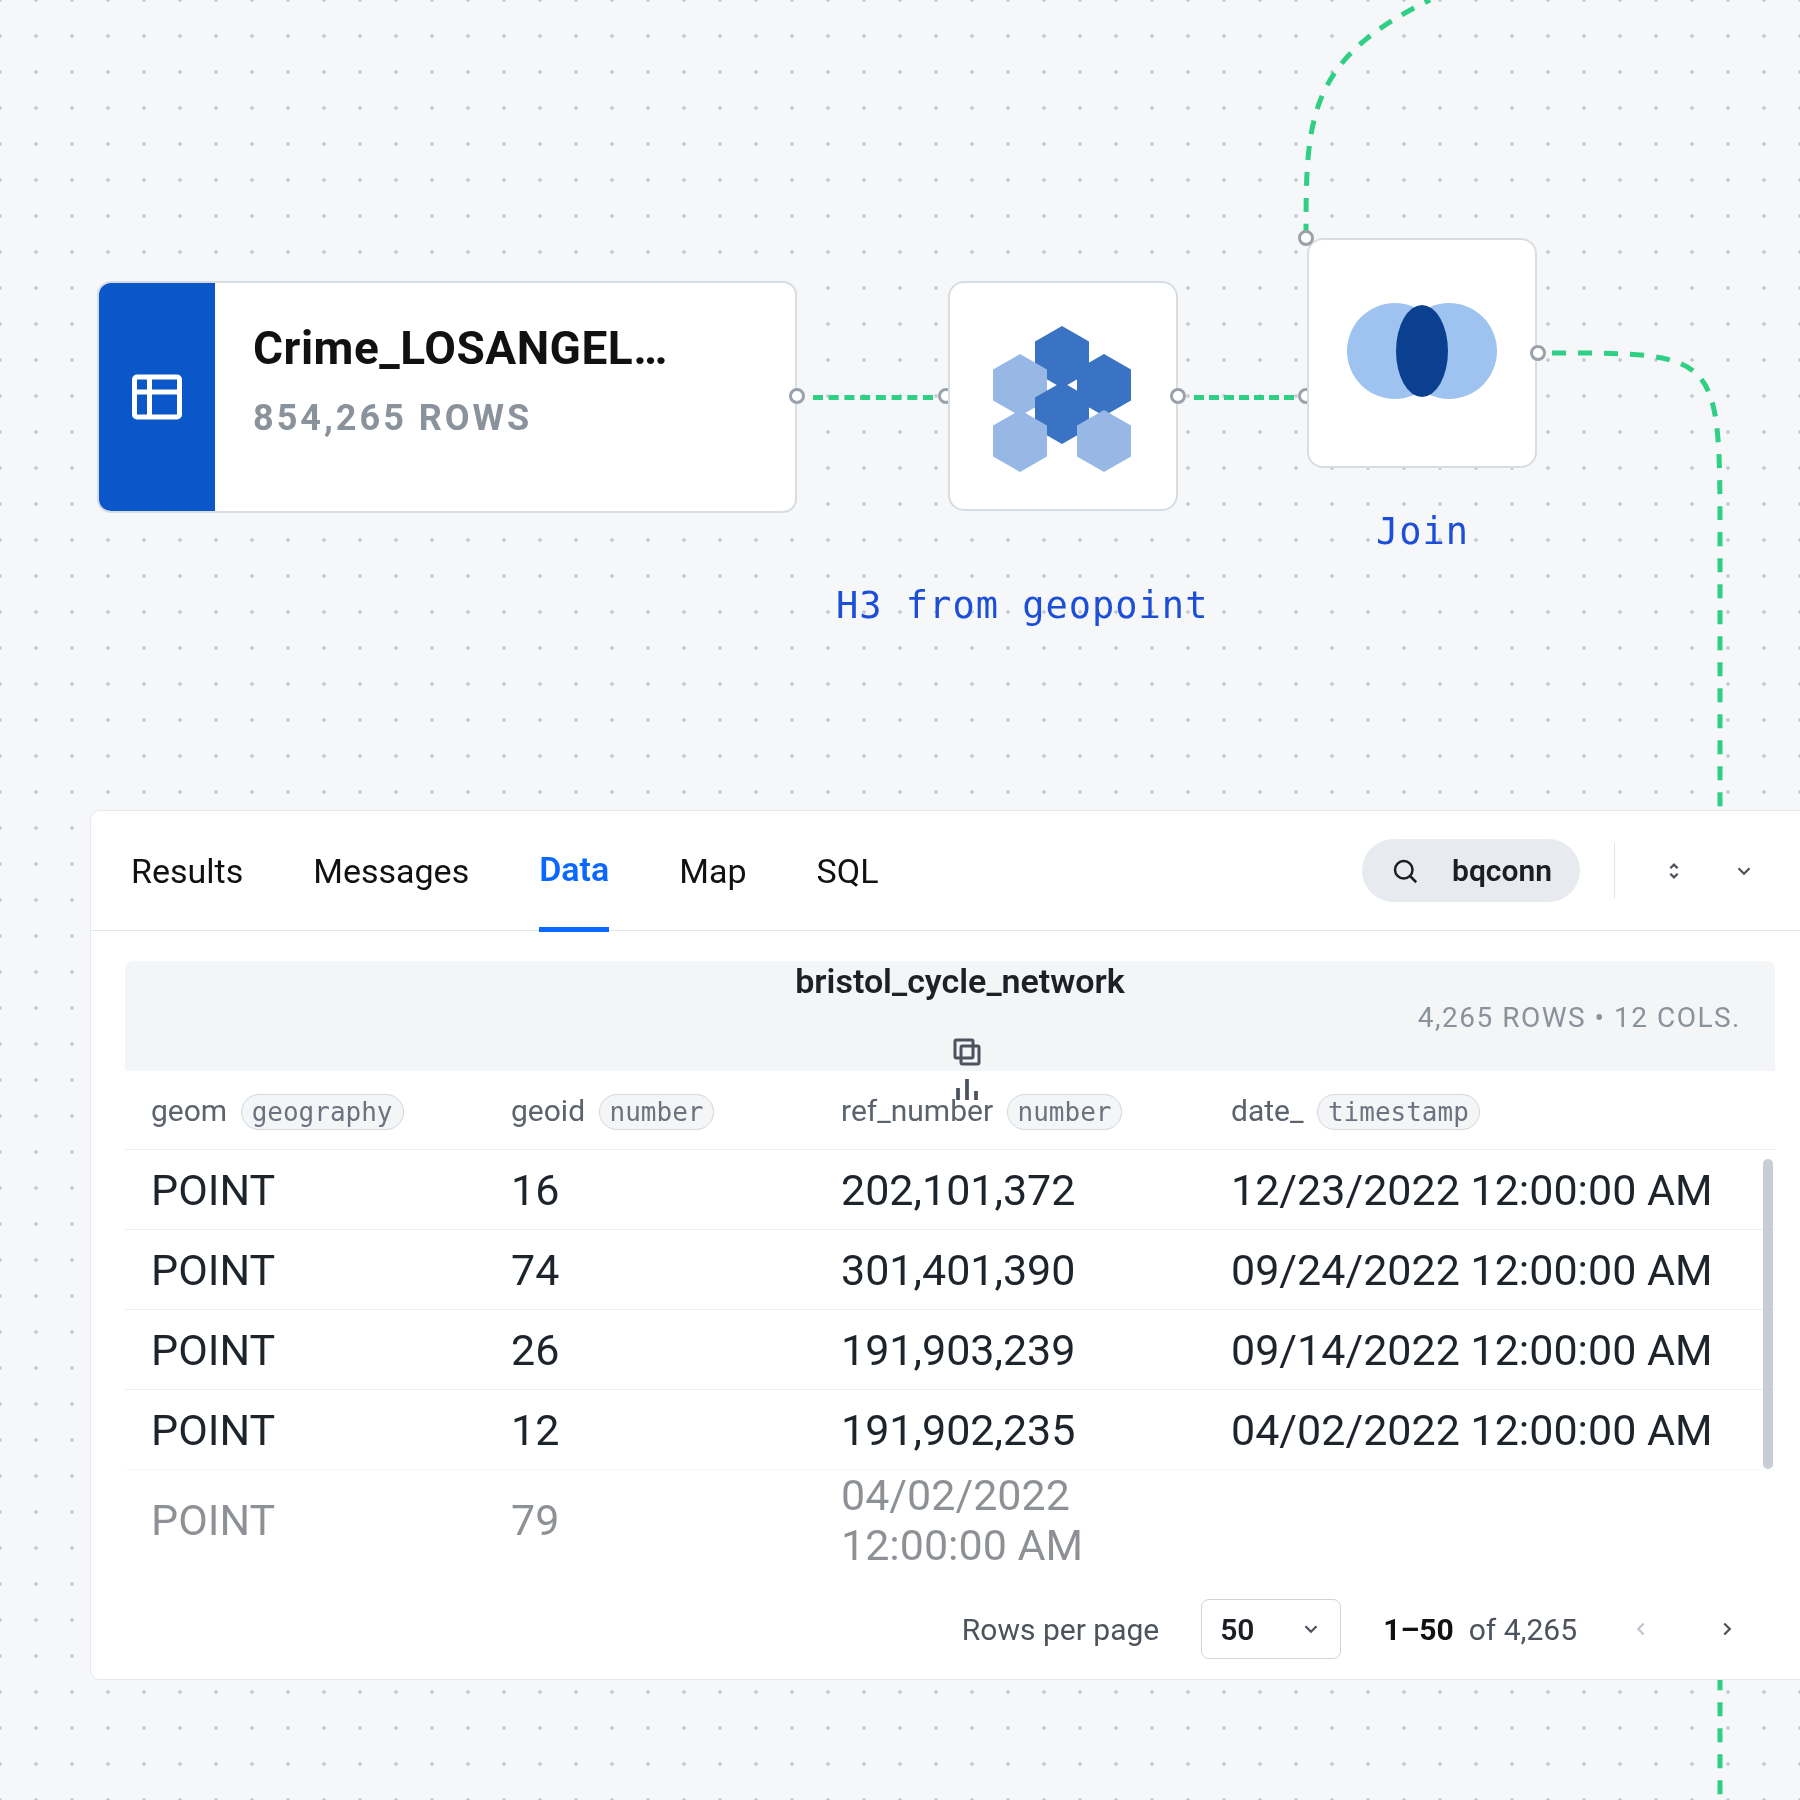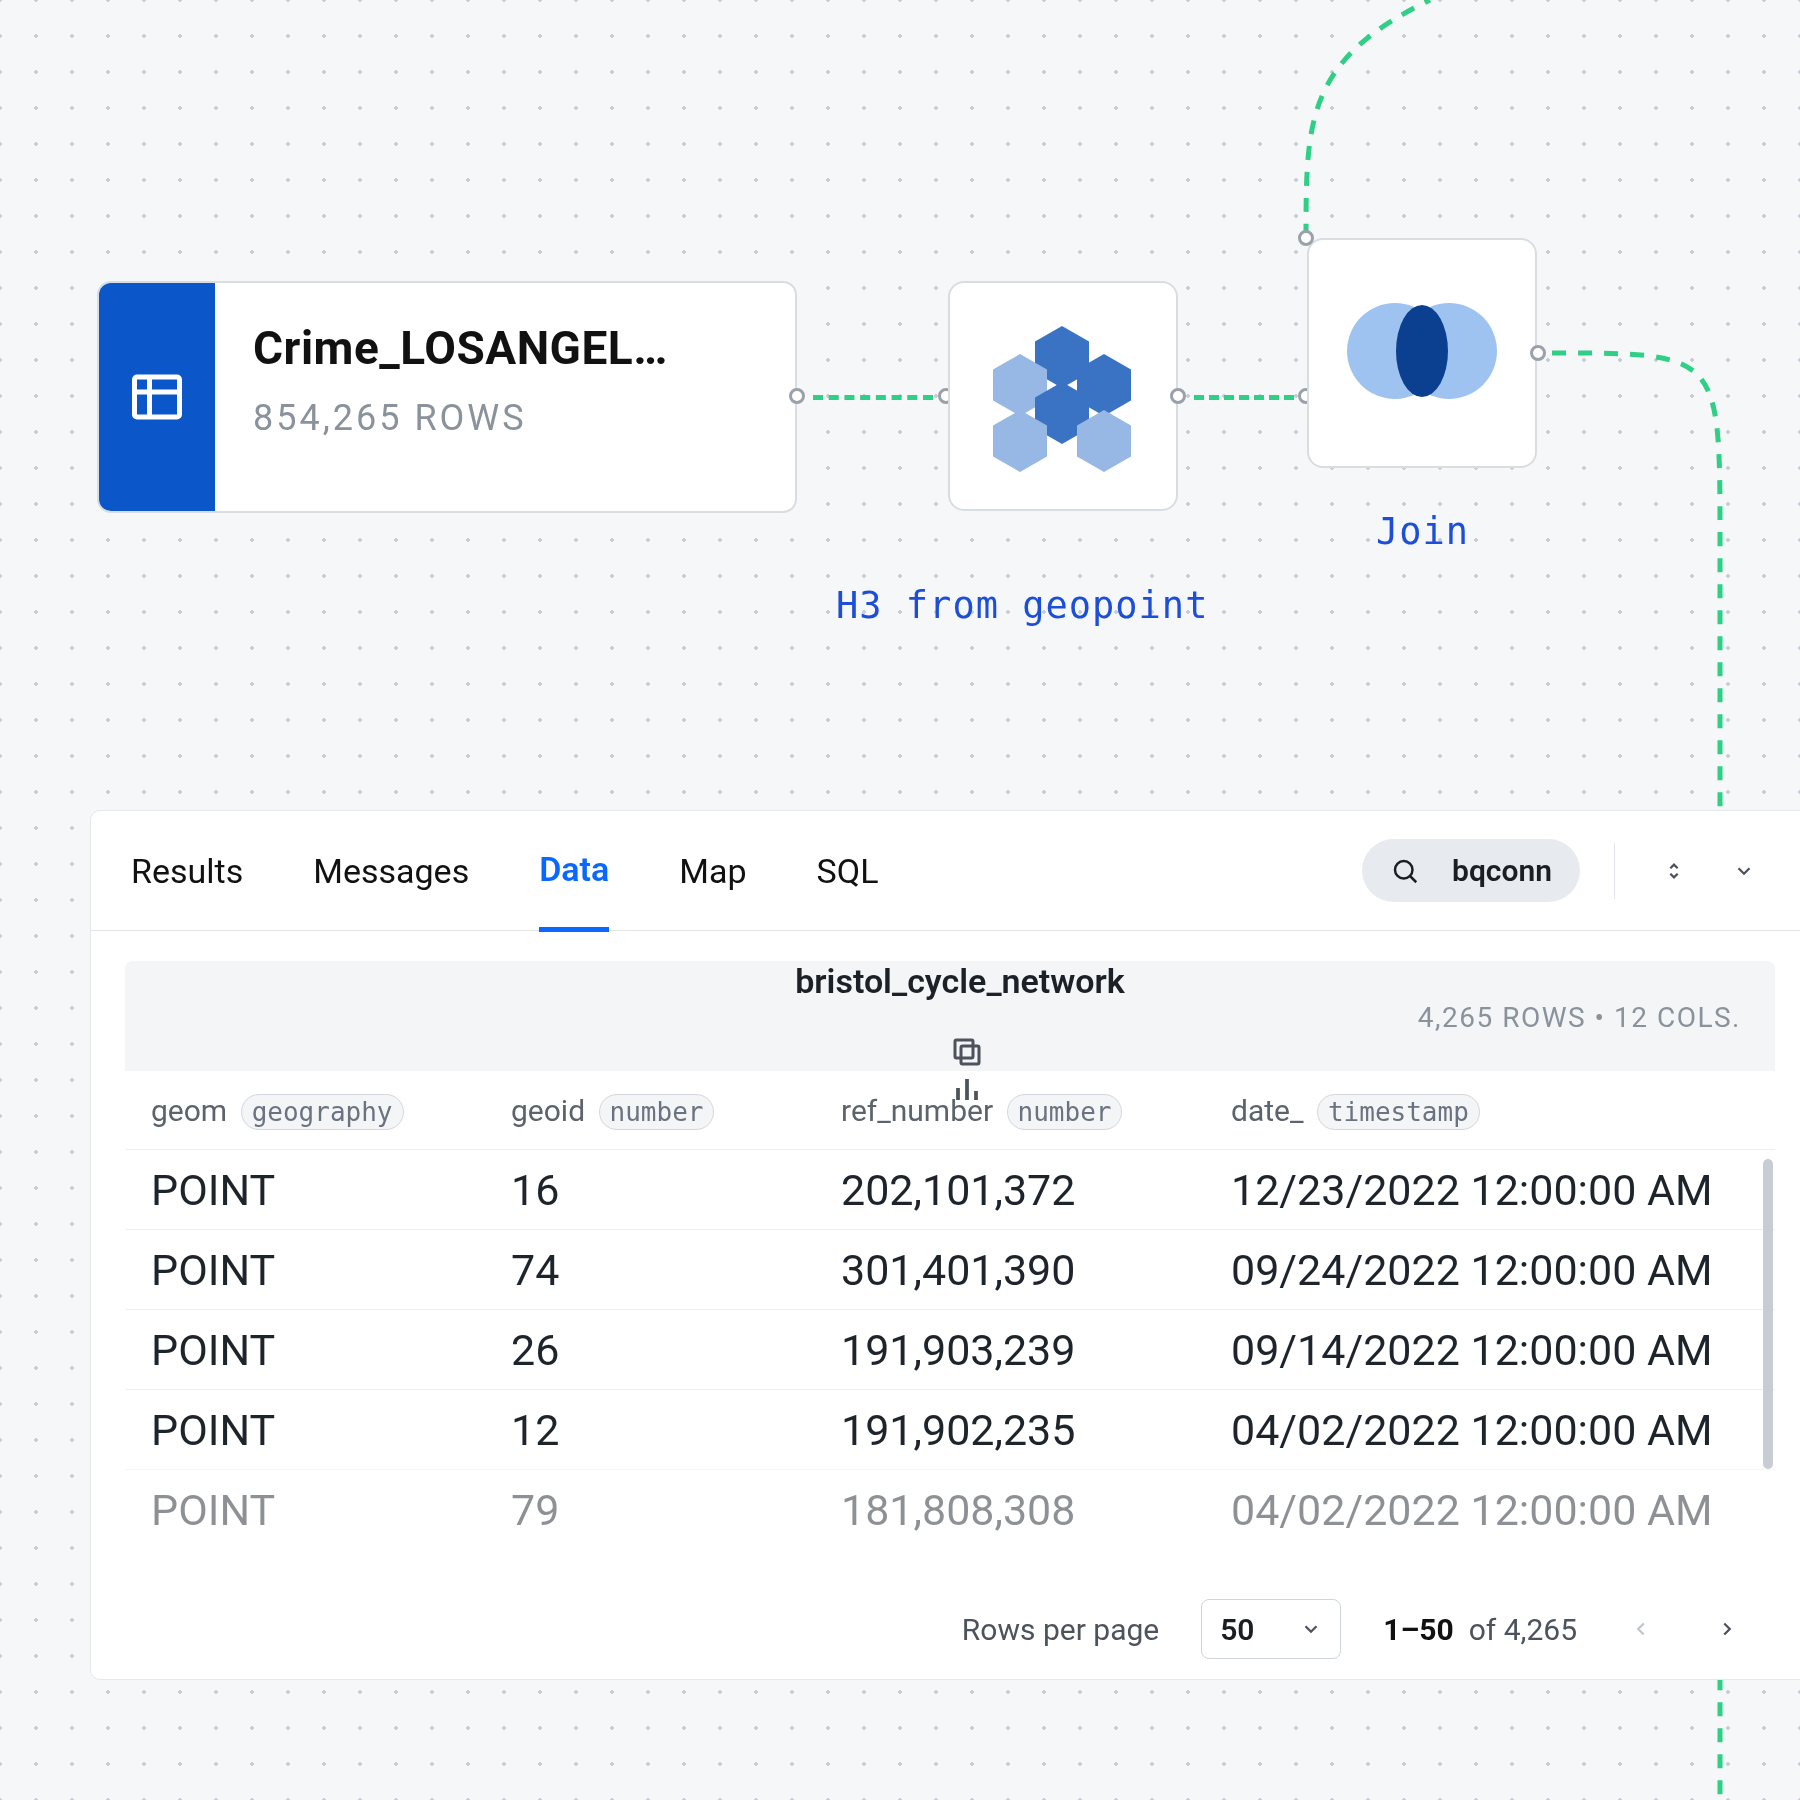--- a/index.html
+++ b/index.html
@@ -52,20 +52,21 @@
     letter-spacing: 0.5px;
     white-space: nowrap;
     overflow: hidden;
     text-overflow: ellipsis;
   }
   .source-rows {
     margin-top: 22px;
     font-size: 36px;
     color: #8a929b;
     letter-spacing: 3px;
+    font-weight: bold;
   }
 
   
   .square-node {
     position: absolute;
     width: 230px;
     height: 230px;
     background: #fff;
     border: 2px solid #d8dde2;
     border-radius: 16px;
@@ -456,21 +457,20 @@
         </div>
         <div class="row">
           <div>POINT</div>
           <div>12</div>
           <div>191,902,235</div>
           <div>04/02/2022 12:00:00 AM</div>
         </div>
         <div class="row partial">
           <div>POINT</div>
           <div>79</div>
-          <div>181,808,308</div>
           <div>04/02/2022 12:00:00 AM</div>
         </div>
       </div>
     <div class="scroll-thumb"></div>
   </div>
 
   <div class="pager">
     <span>Rows per page</span>
     <div class="select">
       <span>50</span>

